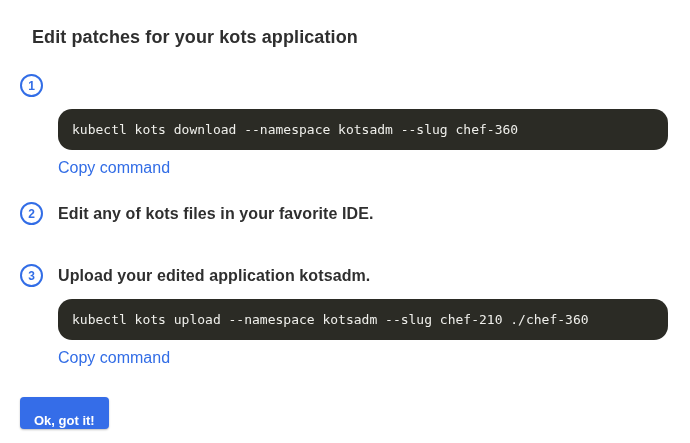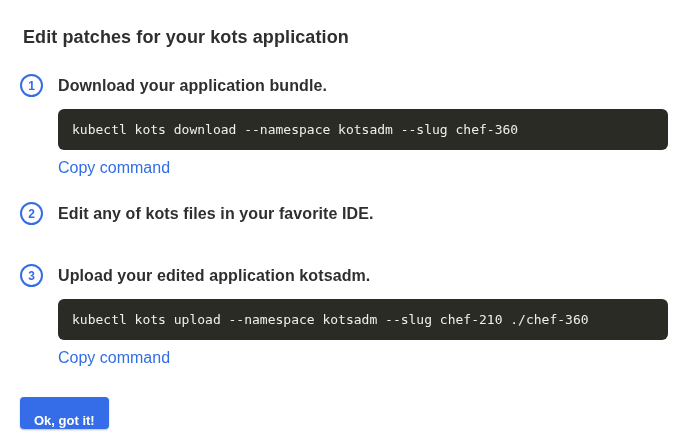--- a/index.html
+++ b/index.html
@@ -11,21 +11,21 @@
   }
   * { margin: 0; padding: 0; box-sizing: border-box; }
   html, body {
     width: 690px; height: 443px;
     background: #ffffff;
     font-family: "Liberation Sans", sans-serif;
     overflow: hidden;
   }
   .page { padding-top: 27px; width: 690px; }
   .page-title {
-    margin-left: 23px;
+    margin-left: 32px;
     font-size: 18px;
     line-height: 21px;
     font-weight: bold;
     color: var(--heading-text);
     letter-spacing: 0.1px;
   }
   .step { margin-top: 26px; }
   .step--2 { margin-top: 25px; }
   .step--3 { margin-top: 39px; }
   .step-header {
@@ -50,21 +50,21 @@
     font-size: 16px;
     line-height: 22px;
     font-weight: bold;
     color: var(--heading-text);
     letter-spacing: 0.1px;
   }
   .code-block {
     margin: 12px 22px 0 58px;
     height: 41px;
     background: var(--code-background);
-    border-radius: 6px;
+    border-radius: 14px;
     display: flex;
     align-items: center;
     padding: 0 14px;
   }
   .code-block code {
     font-family: "DejaVu Sans Mono", monospace;
     font-size: 13px;
     color: var(--code-text);
     white-space: pre;
   }
@@ -97,21 +97,20 @@
 <body>
 
 <div class="page">
 
   <h1 class="page-title">Edit patches for your kots application</h1>
 
   
   <section class="step step--1">
     <div class="step-header">
       <span class="step-circle">1</span>
-      <h2 class="step-heading">Download your application bundle.</h2>
     </div>
     <div class="code-block">
       <code>kubectl kots download --namespace kotsadm --slug chef-360</code>
     </div>
     <a class="copy-link">Copy command</a>
   </section>
 
   
   <section class="step step--2">
     <div class="step-header">

